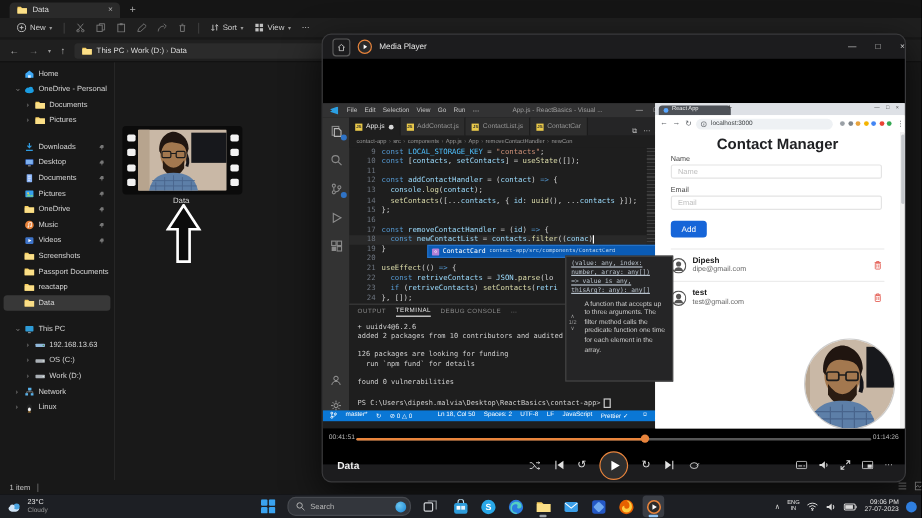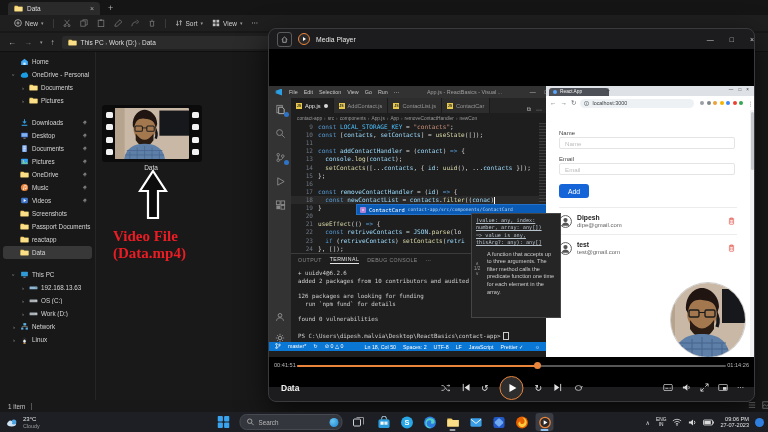--- a/index.html
+++ b/index.html
@@ -577,24 +577,20 @@
             <i></i>
             <i></i>
           </div>
       </div>
       <div class="thumb-label">Data</div>
       <div class="annot-arrow">
         <svg viewBox="0 0 30 50" width="30" height="50">
             <path d="M15 1 L28 21 H20 V48 H10 V21 H2 Z" fill="#0c0c0c" stroke="#fff" stroke-width="2.2"></path>
           </svg>
       </div>
-      <div class="annot-text">
-        <div>Video File</div>
-        <div>(Data.mp4)</div>
-      </div>
     </div>
 
     <div class="ex-status">
       <span>1 item</span>
       <span class="bar"></span>
       <span class="view-toggles">
         <span>
             <svg viewBox="0 0 10 10" width="8" height="8">
               <path d="M1 2h8M1 5h8M1 8h8" stroke="#9a9a9a"></path>
             </svg>
@@ -849,20 +845,21 @@
                 <i style="background:#80868b"></i>
                 <i style="background:#e8a33d"></i>
               <i style="background:#f4b400"></i>
                 <i style="background:#4285f4"></i>
                 <i style="background:#ea4335"></i>
               <i style="background:#34a853"></i>
             </span>
             <span style="color:#5f6368;font-size:6px;">⋮</span>
           </div>
           <div class="b-page">
+            <div class="cm-head">Contact Manager</div>
             <span class="fld-lab" style="top:20px">Name</span>
             <input class="cm-input" style="top: 27px;" placeholder="Name">
             <span class="fld-lab" style="top:46px">Email</span>
             <input class="cm-input" style="top: 53px;" placeholder="Email">
             <button class="cm-add">Add</button>
             <div class="cm-list" id="cm-list">
                 <div class="cm-row">
                   <span class="avatar">
                     <svg viewBox="0 0 14 14" width="13" height="13">
                       <circle cx="7" cy="7" r="6.4" fill="none" stroke="#555"></circle>

